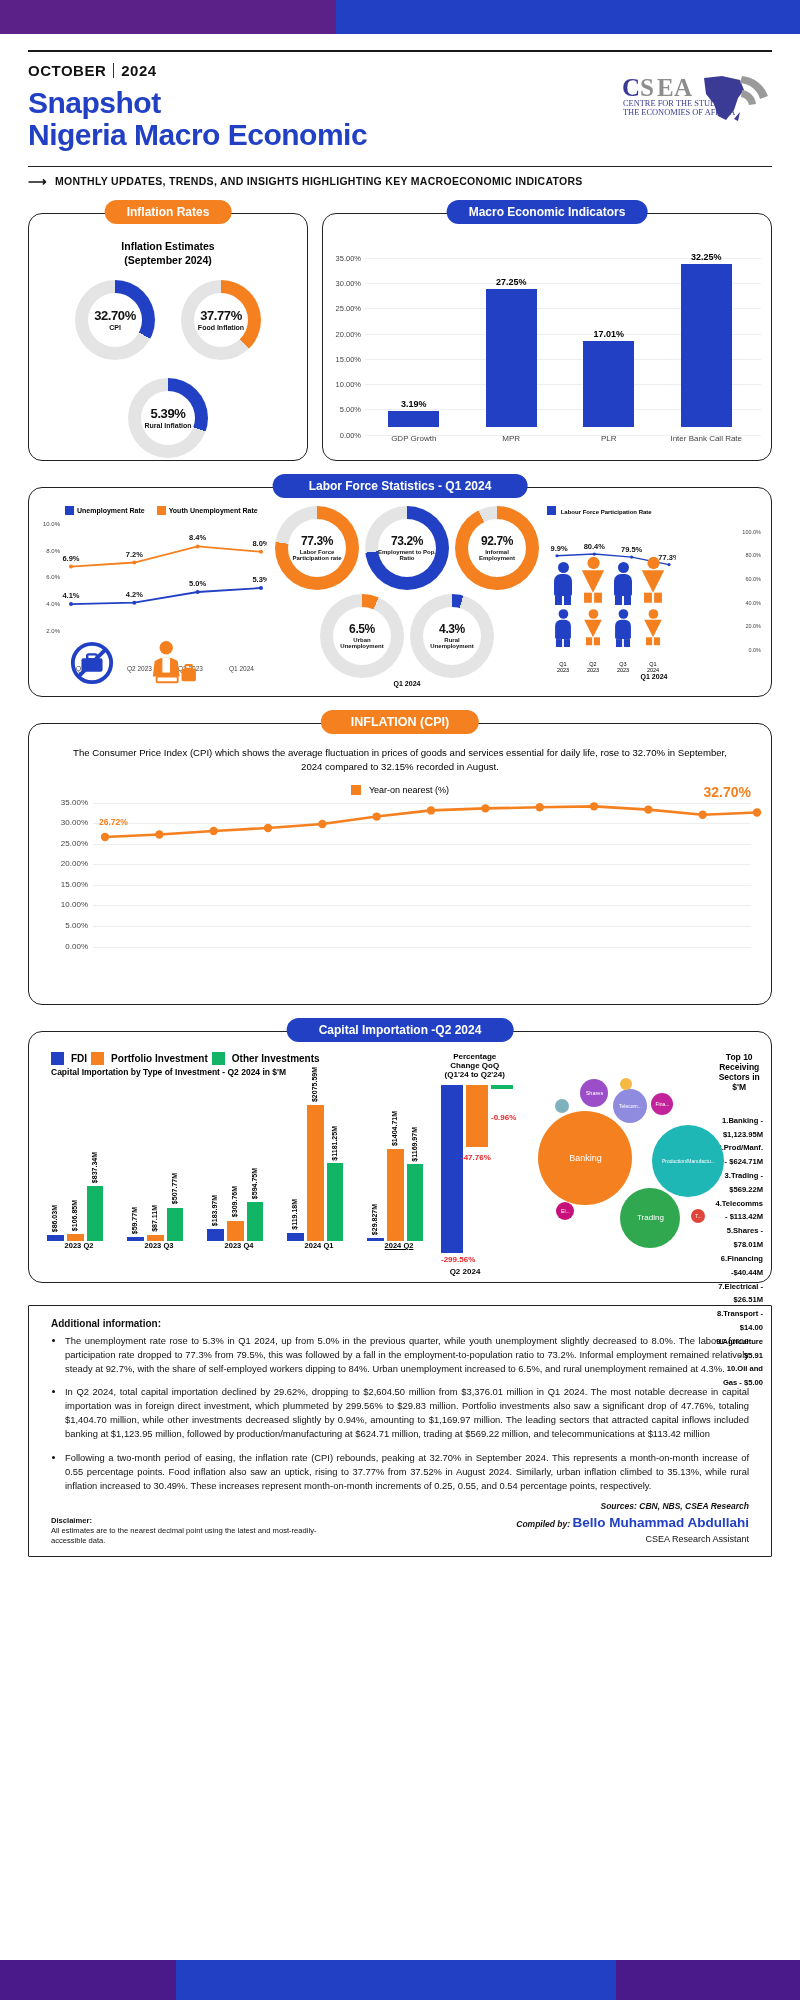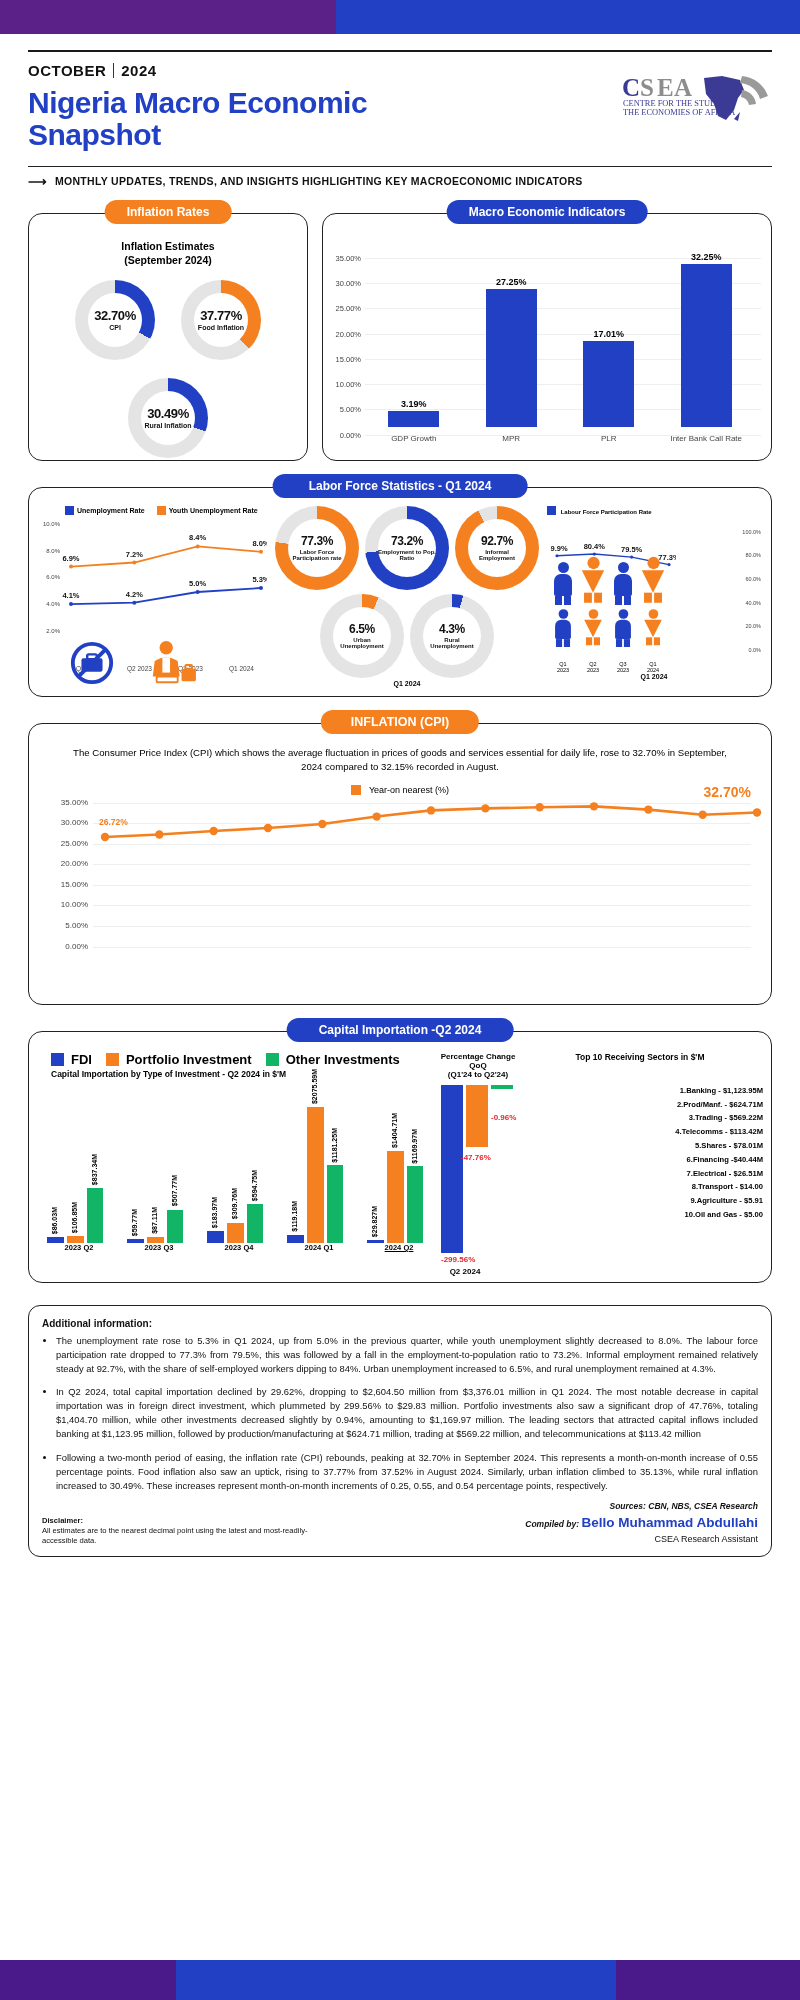--- a/index.html
+++ b/index.html
@@ -53,21 +53,21 @@
 
   .sec-title { font-size:8.5px; font-weight:bold; text-align:center; }
 
   
   .person { width:20px; }
   .p-head { width:11px; height:11px; border-radius:50%; margin:0 auto; }
   .p-body { width:18px; height:22px; margin:1px auto 0; border-radius:7px 7px 2px 2px; position:relative;}
   .p-legs { display:flex; justify-content:center; gap:2px; }
   .p-leg { width:7px; height:9px; }
 
-  .info-box { border:1.6px solid #222; border-radius:12px; padding:10px 13px; font-size:9.4px; line-height:1.5; color:#111; }
+  .info-box { border:1.6px solid #222; border-radius:1px; padding:10px 22px; font-size:9.4px; line-height:1.5; color:#111; }
   .info-box h4 { font-size:10px; margin-bottom:3px; }
   .info-box ul { margin:0 0 0 14px; }
   .info-box li { margin-bottom:9px; text-align:justify; }
 
   .disclaimer { font-size:7.6px; line-height:1.35; color:#111; }
   .sources { text-align:right; font-size:8.5px; }
   .compiled-name { color:#2140c4; font-weight:bold; font-size:13.5px; }
 
   .bubble { position:absolute; border-radius:50%; display:flex; align-items:center; justify-content:center;
             color:#fff; font-size:6px; text-align:center; overflow:hidden; }
@@ -83,22 +83,22 @@
 
 <div class="page">
 
   <div class="hdr-rule"></div>
   <div class="date-row">
     <span>OCTOBER</span>
     <span class="date-sep"></span>
     <span>2024</span>
   </div>
   <div class="title">
+    <div>Snapshot</div>
     <div>Nigeria Macro Economic</div>
-    <div>Snapshot</div>
   </div>
   <div class="sub-rule"></div>
   <div class="subtitle">
     <span class="arrow">⟶</span>
     <span>MONTHLY UPDATES, TRENDS, AND INSIGHTS  HIGHLIGHTING KEY MACROECONOMIC INDICATORS</span>
   </div>
 </div>
 
 <div class="logo">
   <svg viewBox="0 0 150 52" width="150" height="52">
@@ -138,21 +138,21 @@
             <div class="donut" style="width: 80px; height: 80px; background: conic-gradient(rgb(244, 128, 31) 0deg, rgb(244, 128, 31) 135.972deg, rgb(228, 228, 228) 135.972deg, rgb(228, 228, 228) 360deg);">
               <div class="hole" style="width: 54px; height: 54px;">
                 <div class="dv" style="font-size: 13px;">37.77%</div>
                 <div class="dl" style="font-size: 7px;">Food Inflation</div>
               </div>
             </div>
           </div>
           <div style="display: flex; flex-direction: column; align-items: center;">
             <div class="donut" style="width: 80px; height: 80px; background: conic-gradient(rgb(33, 64, 196) 0deg, rgb(33, 64, 196) 109.764deg, rgb(228, 228, 228) 109.764deg, rgb(228, 228, 228) 360deg);">
               <div class="hole" style="width: 54px; height: 54px;">
-                <div class="dv" style="font-size: 13px;">30.49%</div>
+                <div class="dv" style="font-size: 13px;">5.39%</div>
                 <div class="dl" style="font-size: 7px;">Rural Inflation</div>
               </div>
             </div>
           </div>
         </div>
     </div>
 
     <div class="card" style="flex:1; height:248px;">
       <div class="pill blue">Macro Economic Indicators</div>
       <div id="macro-chart" style="position:relative; margin:26px 10px 6px 8px; height:205px;">
@@ -448,21 +448,21 @@
         <div style="position: absolute; left: 48px; top: 18.0663px; font-size: 8.5px; font-weight: bold; color: rgb(244, 128, 31);">26.72%</div>
         <div style="position: absolute; right: 0px; top: -14.5371px; font-size: 14px; font-weight: bold; color: rgb(244, 128, 31);">32.70%</div>
       </div>
   </div>
 
   <div class="card" style="margin-top:26px; height:252px;">
     <div class="pill blue" style="padding:5px 32px;">Capital Importation -Q2 2024</div>
     <div style="display:flex; padding:20px 8px 0 10px;">
 
       <div style="width:400px;">
-        <div class="legend" id="cap-legend" style="justify-content:flex-start; gap:14px; font-size:13px; margin-left:12px;">
+        <div class="legend" id="cap-legend" style="justify-content:flex-start; gap:4px; font-size:10px; margin-left:12px;">
             <span style="display: inline-flex; align-items: center; gap: 4px;">
               <span class="lg-sw" style="background: rgb(33, 64, 196); width: 13px; height: 13px;"></span>
               <span>FDI</span>
             </span>
             <span style="display: inline-flex; align-items: center; gap: 4px;">
               <span class="lg-sw" style="background: rgb(244, 128, 31); width: 13px; height: 13px;"></span>
               <span>Portfolio Investment</span>
             </span>
             <span style="display: inline-flex; align-items: center; gap: 4px;">
               <span class="lg-sw" style="background: rgb(18, 181, 101); width: 13px; height: 13px;"></span>
@@ -517,20 +517,34 @@
         <div id="qoq-bars" style="position:relative; height:172px; margin-top:6px;">
             <div style="position: absolute; left: 2px; top: 0px; width: 22px; height: 168px; background: rgb(33, 64, 196);"></div>
             <div style="position: absolute; left: 27px; top: 0px; width: 22px; height: 62px; background: rgb(244, 128, 31);"></div>
             <div style="position: absolute; left: 52px; top: 0px; width: 22px; height: 4px; background: rgb(18, 181, 101);"></div>
             <div style="position: absolute; left: 52px; top: 28px; font-size: 8px; font-weight: bold; color: rgb(232, 37, 42); white-space: nowrap;">-0.96%</div>
             <div style="position: absolute; left: 22px; top: 68px; font-size: 8px; font-weight: bold; color: rgb(232, 37, 42); white-space: nowrap;">-47.76%</div>
             <div style="position: absolute; left: 2px; top: 170px; font-size: 8px; font-weight: bold; color: rgb(232, 37, 42); white-space: nowrap;">-299.56%</div>
           </div>
       </div>
 
+      <div style="width:205px; position:relative;">
+        <div id="bubbles" style="position:relative; width:205px; height:195px; margin-top:14px;">
+            <div class="bubble" style="left: 28px; top: 45px; width: 94px; height: 94px; background: rgb(244, 128, 31); font-size: 9px;">Banking</div>
+            <div class="bubble" style="left: 142px; top: 59px; width: 72px; height: 72px; background: rgb(31, 182, 182); font-size: 5px;">Production/Manufactu...</div>
+            <div class="bubble" style="left: 110px; top: 122px; width: 60px; height: 60px; background: rgb(47, 168, 79); font-size: 8px;">Trading</div>
+            <div class="bubble" style="left: 103px; top: 23px; width: 34px; height: 34px; background: rgb(143, 140, 224); font-size: 5px;">Telecom...</div>
+            <div class="bubble" style="left: 70px; top: 13px; width: 28px; height: 28px; background: rgb(155, 78, 199); font-size: 5.5px;">Shares</div>
+            <div class="bubble" style="left: 141px; top: 27px; width: 22px; height: 22px; background: rgb(194, 35, 155); font-size: 5px;">Fina...</div>
+            <div class="bubble" style="left: 46px; top: 136px; width: 18px; height: 18px; background: rgb(200, 16, 122); font-size: 5px;">El...</div>
+            <div class="bubble" style="left: 181px; top: 143px; width: 14px; height: 14px; background: rgb(224, 69, 58); font-size: 5px;">T...</div>
+            <div class="bubble" style="left: 45px; top: 33px; width: 14px; height: 14px; background: rgb(127, 176, 189); font-size: 5px;"></div>
+            <div class="bubble" style="left: 110px; top: 12px; width: 12px; height: 12px; background: rgb(245, 185, 66); font-size: 5px;"></div>
+          </div>
+      </div>
 
       <div style="flex:1;">
         <div style="font-size:8.5px; font-weight:bold; text-align:center;">Top 10 Receiving Sectors in $'M</div>
         <ol id="sectors" style="list-style:none; margin-top:22px; font-size:7.6px; font-weight:bold; line-height:1.82; text-align:right;">
             <li><span>1.</span><span>Banking - $1,123.95M</span></li>
             <li><span>2.</span><span>Prod/Manf. -  $624.71M</span></li>
             <li><span>3.</span><span>Trading - $569.22M</span></li>
             <li><span>4.</span><span>Telecomms - $113.42M</span></li>
             <li><span>5.</span><span>Shares - $78.01M</span></li>
             <li><span>6.</span><span>Financing  -$40.44M</span></li>

